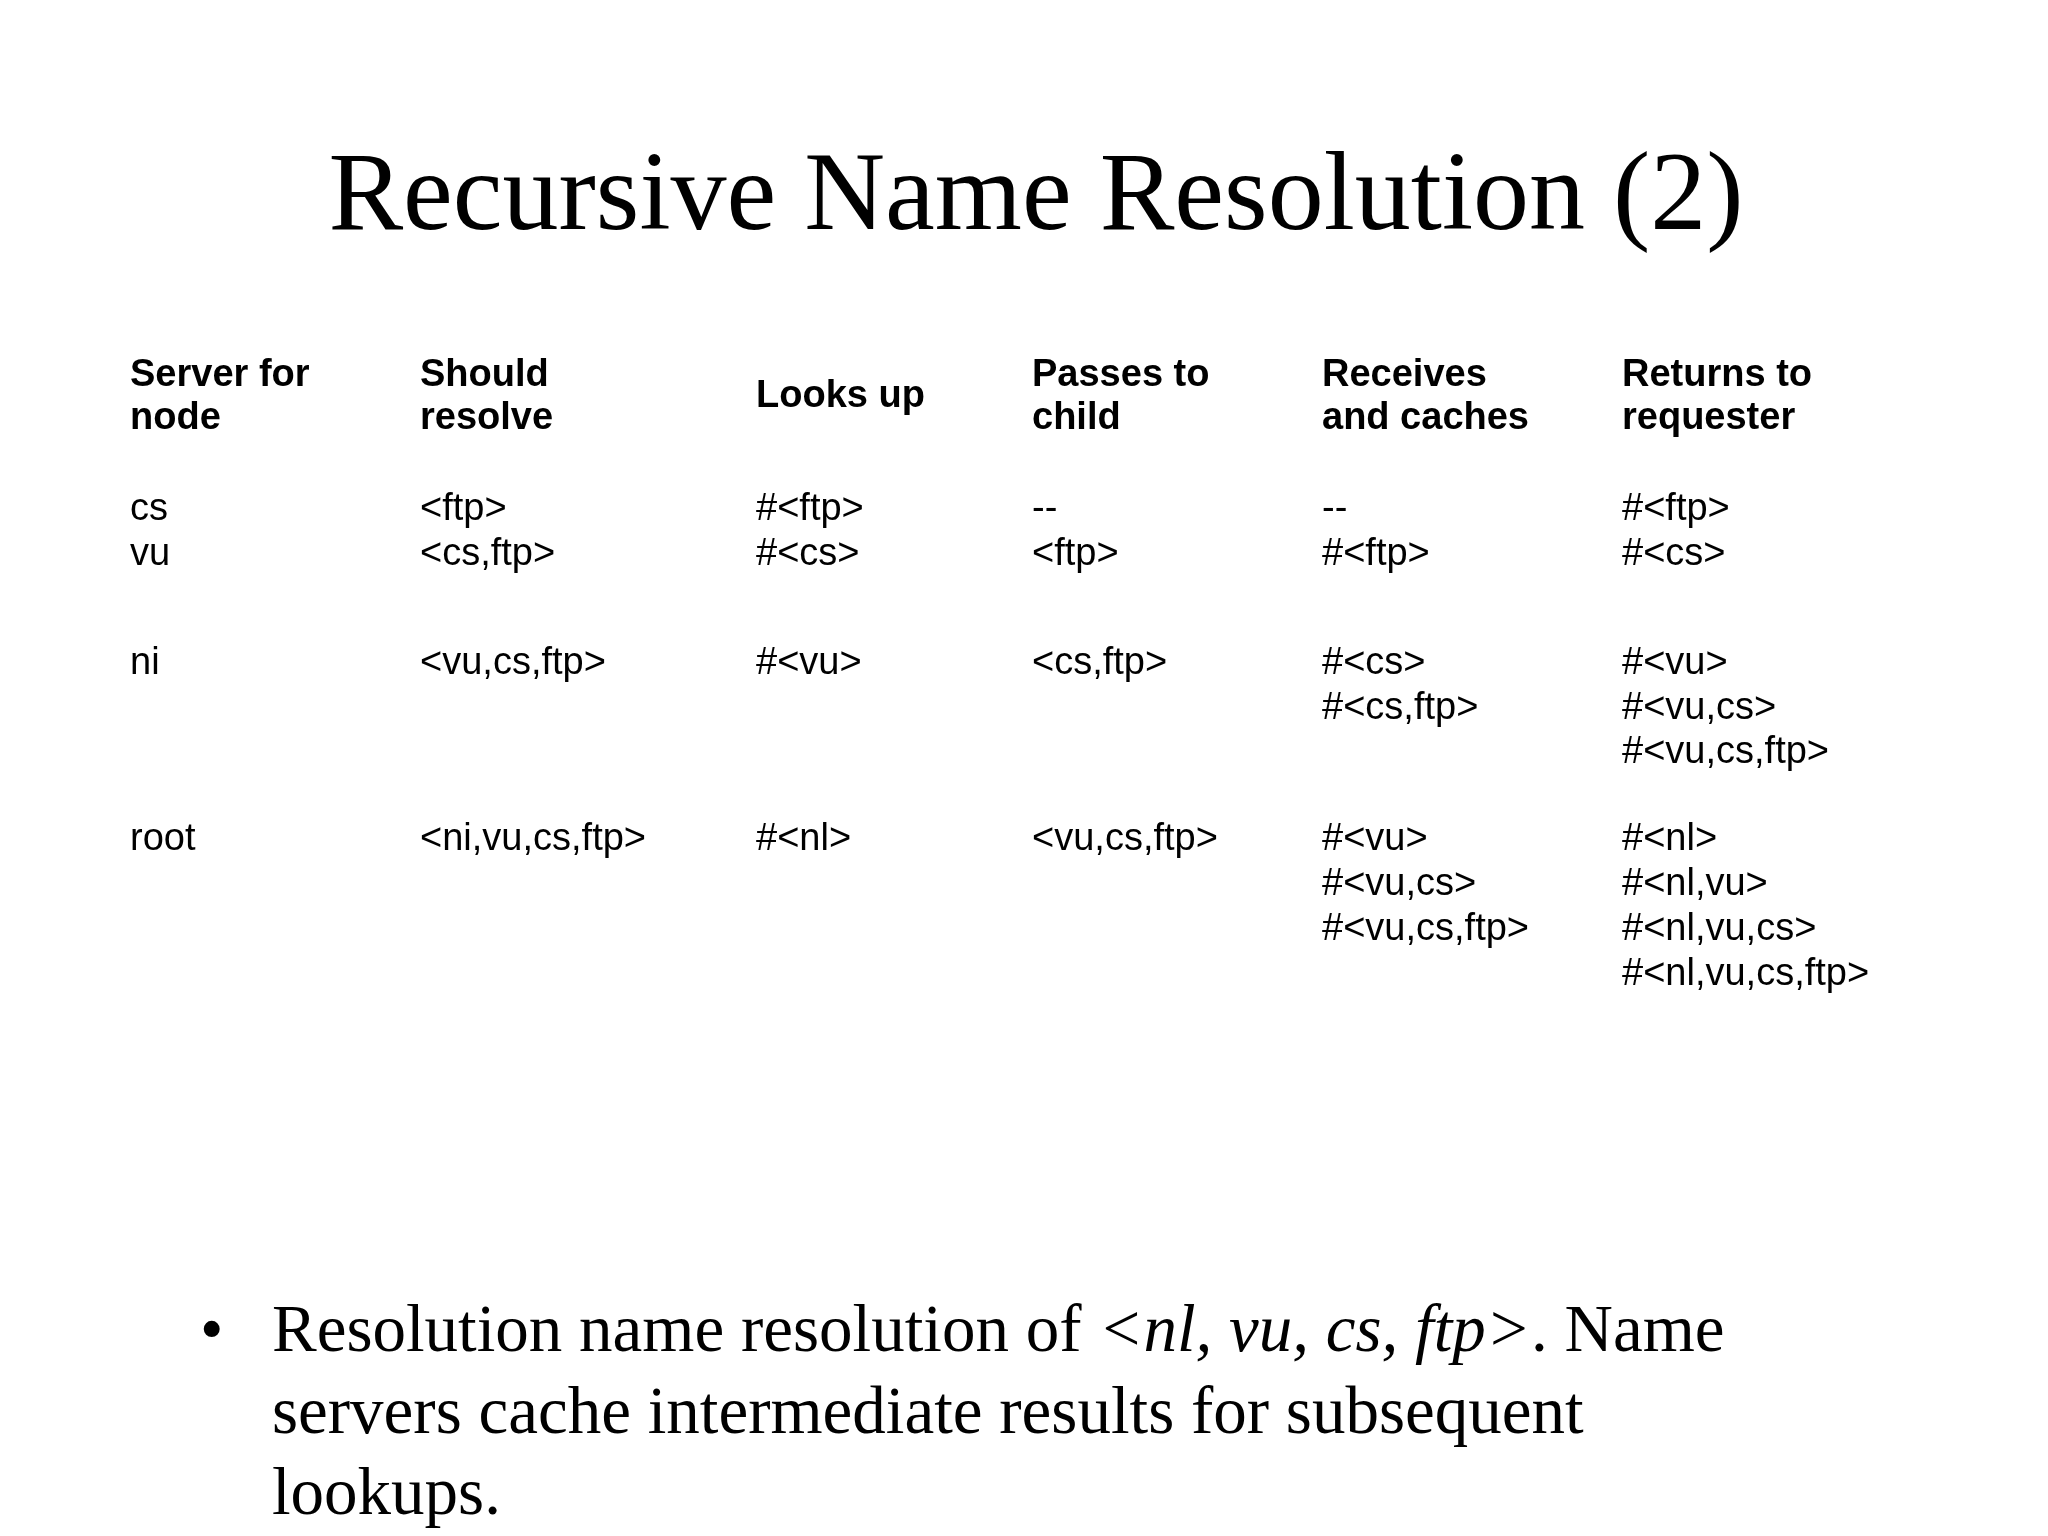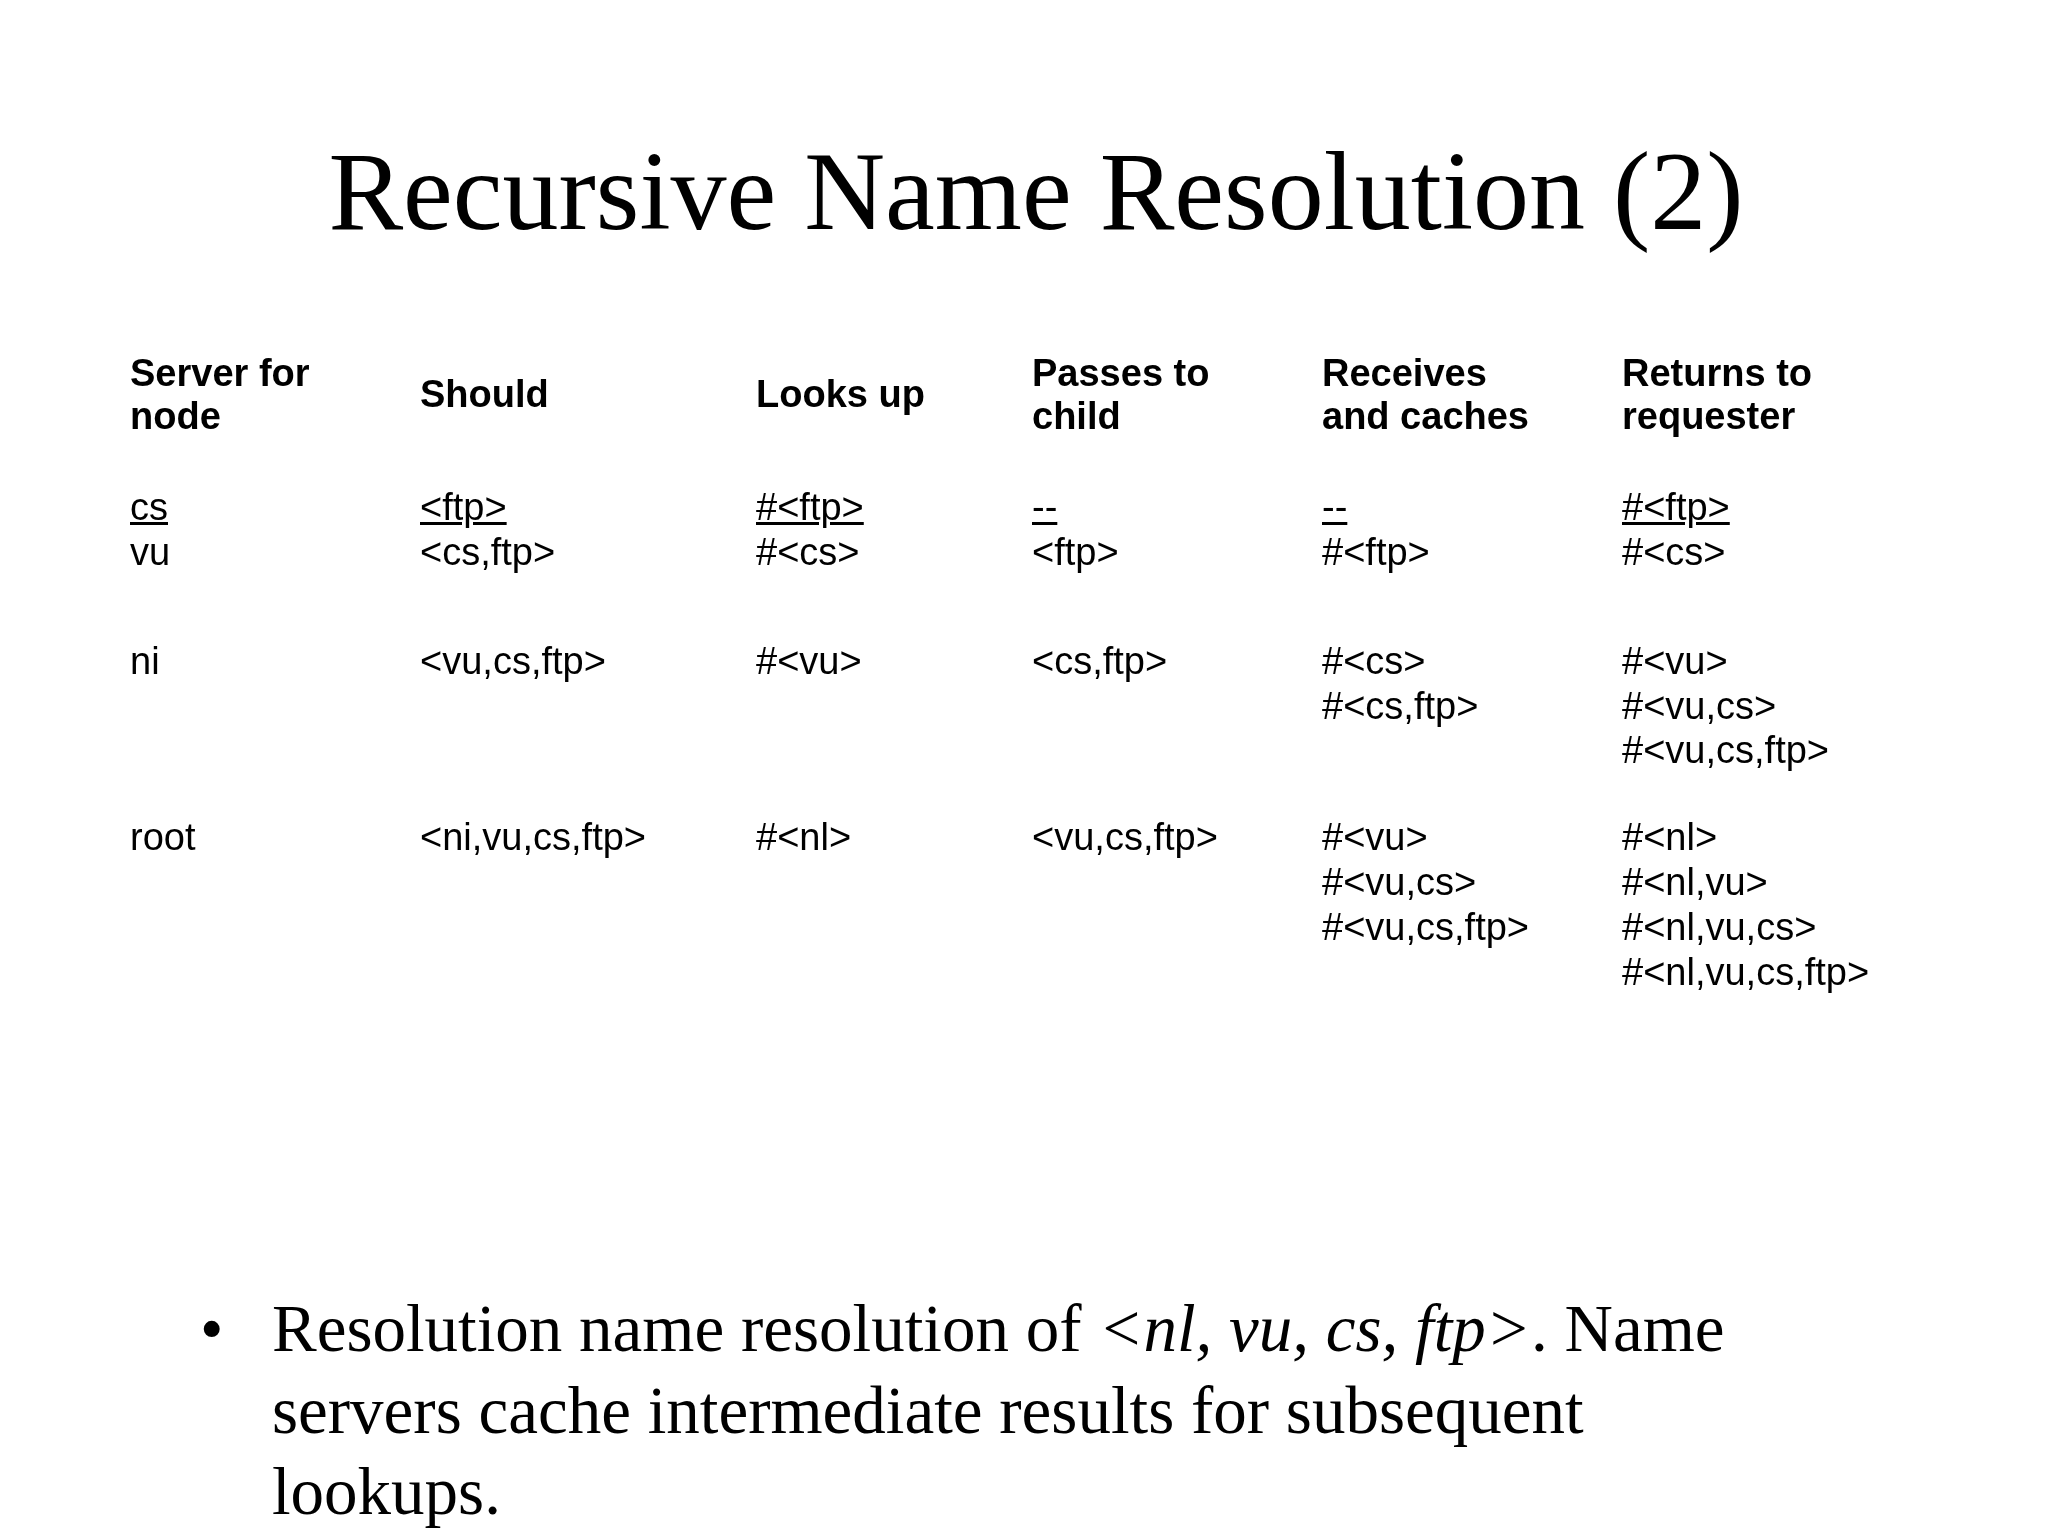--- a/index.html
+++ b/index.html
@@ -24,21 +24,21 @@
     display: grid;
     grid-template-columns: 290px 336px 276px 290px 300px 1fr;
     align-items: start;
   }
   .trow.header { align-items: center; }
   .cell { font-size: 38px; line-height: 1.18; white-space: nowrap; }
   .trow.header .cell { font-weight: bold; line-height: 1.12; }
   .cell .line { white-space: nowrap; }
 
   
-  .trow.body.r0 { margin-top: 48px; text-decoration: underline; }
+  .trow.body.r0 { margin-top: 48px; }
   .trow.body.r1 { }
   .trow.body.r2 { margin-top: 64px; }
   .trow.body.r3 { margin-top: 42px; }
 
   .bullet {
     position: absolute; left: 200px; top: 1288px; width: 1560px;
     font-family: "Liberation Serif", serif;
     font-size: 67px; line-height: 1.22;
   }
   .bullet .marker { position: absolute; left: 0; top: 0; }
@@ -53,20 +53,21 @@
   <h1 class="title">Recursive Name Resolution (2)</h1>
 
   <div class="table" id="resolution-table">
     <div class="trow header" id="header-row">
         <div class="cell">
           <div class="line">Server for</div>
           <div class="line">node</div>
         </div>
         <div class="cell">
           <div class="line">Should</div>
+          <div class="line">resolve</div>
         </div>
         <div class="cell">
           <div class="line">Looks up</div>
         </div>
         <div class="cell">
           <div class="line">Passes to</div>
           <div class="line">child</div>
         </div>
         <div class="cell">
           <div class="line">Receives</div>

